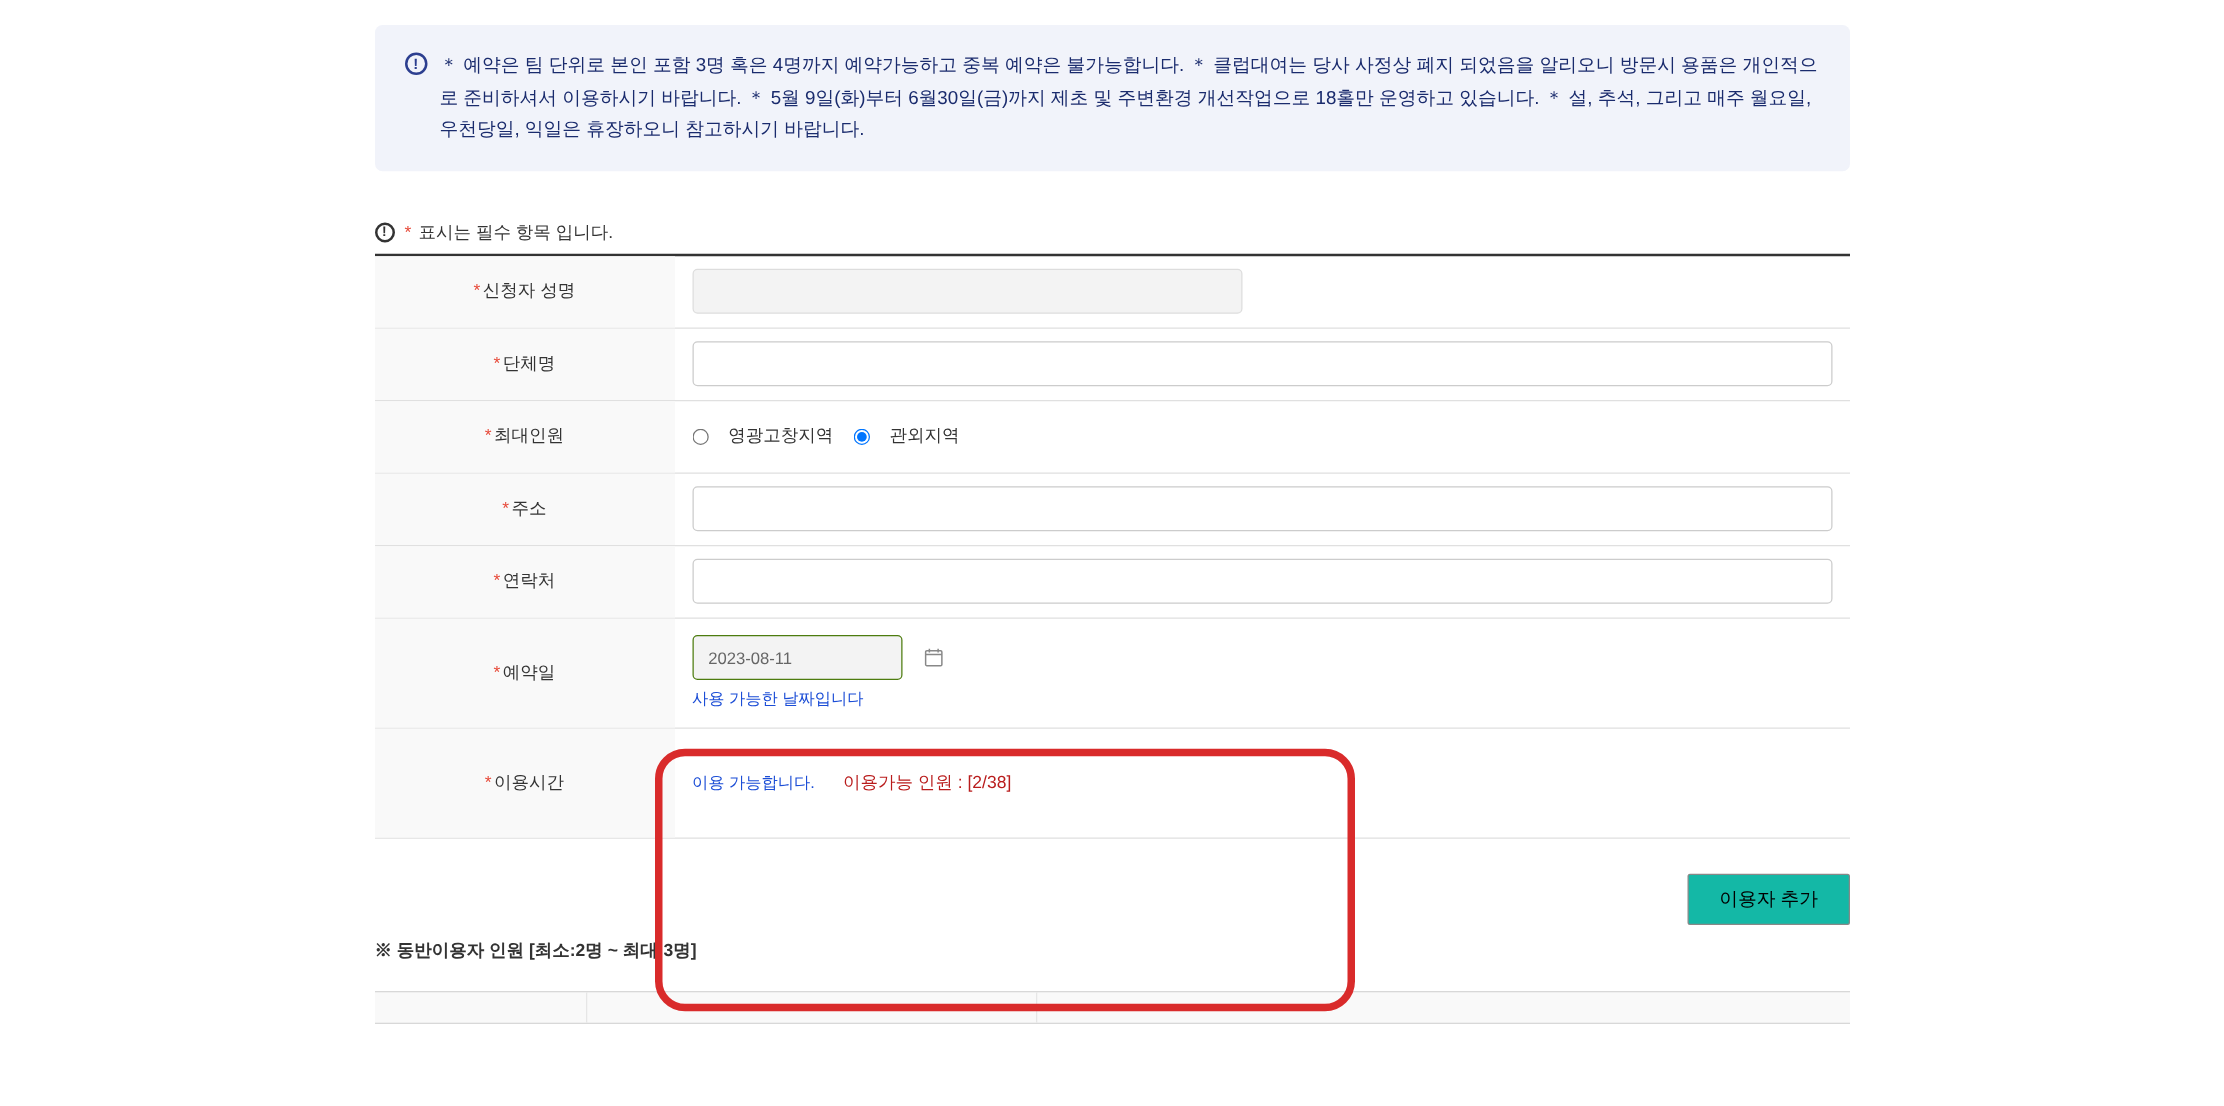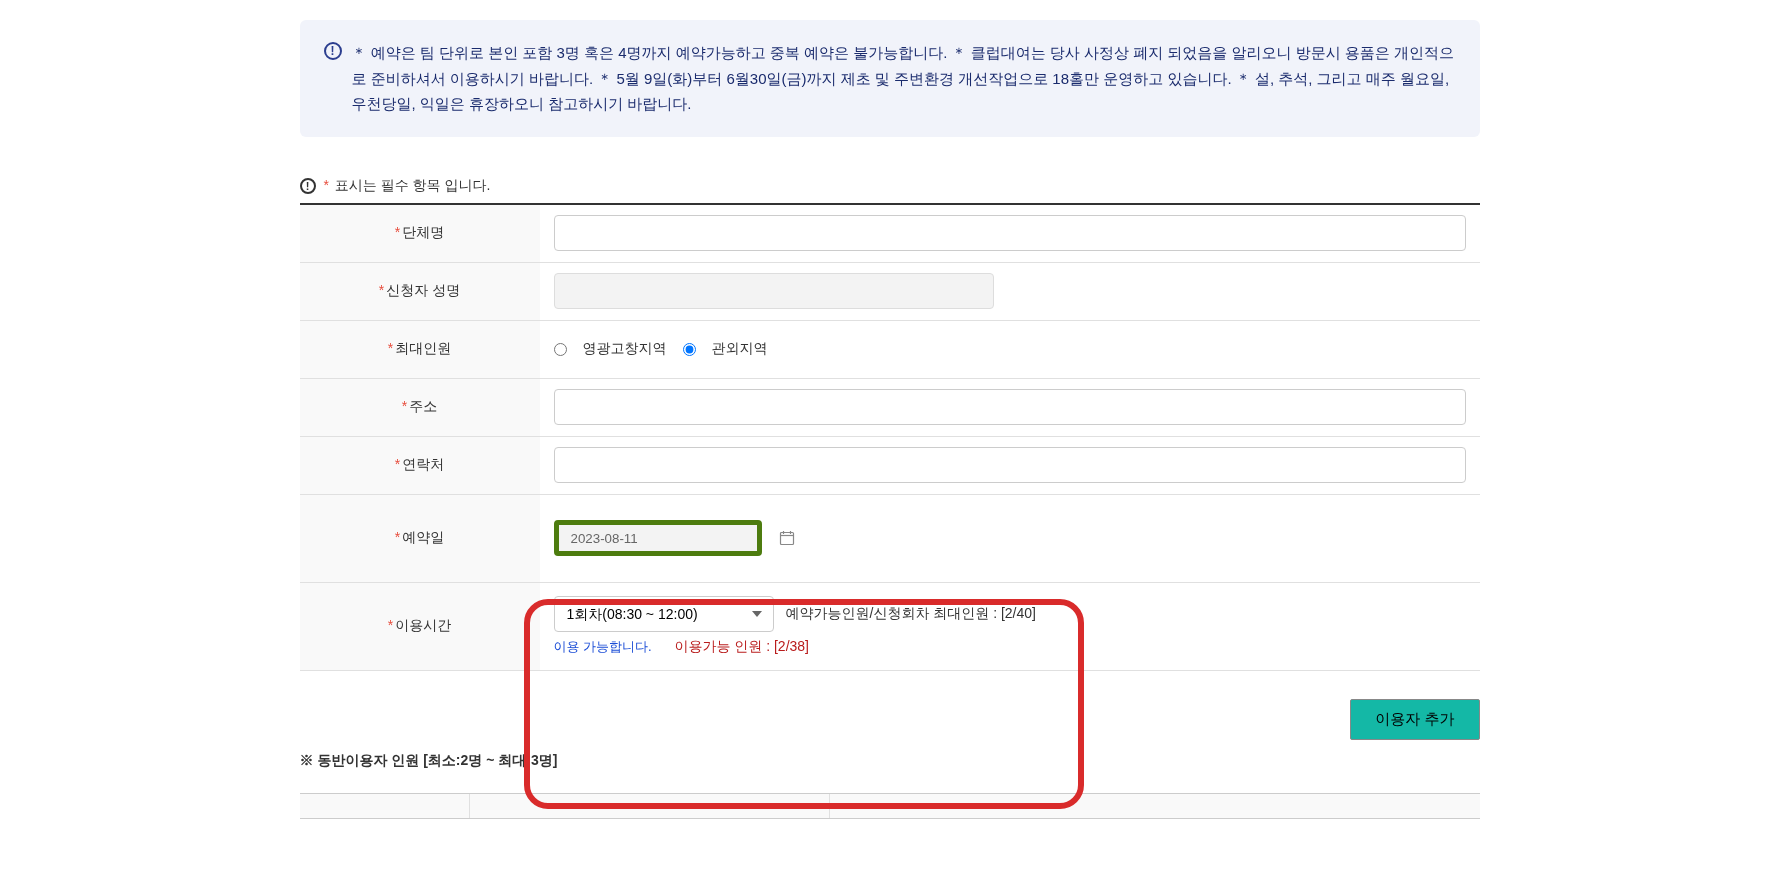--- a/index.html
+++ b/index.html
@@ -111,24 +111,24 @@
       background: #fff;
       border: 1px solid #ccc;
       border-radius: 4px;
       padding: 8px 12px;
       width: 100%;
       height: 36px;
       font-size: 14px;
     }
     .date-input {
       background: #f3f3f3;
-      border: 5px solid #4d7c0f;
+      border: 1px solid #4d7c0f;
       border-radius: 4px;
       padding: 8px 12px;
-      width: 208px;
+      width: 168px;
       height: 36px;
       color: #666;
     }
     .cal-icon {
       width: 18px;
       height: 18px;
       display: inline-flex;
       align-items: center;
       justify-content: center;
       color: #888;
@@ -251,33 +251,33 @@
       <span class="star">*</span>
       <span>표시는 필수 항목 입니다.</span>
     </span>
   </div>
 
   <div class="relative-wrap">
     <div class="form-table">
 
       <div class="form-row">
         <div class="form-label-cell">
+          <span><span class="star">*</span><span>신청자 성명</span></span>
+        </div>
+        <div class="form-value-cell">
+          <input type="text" class="readonly-input" readonly="" value="" style="">
+        </div>
+      </div>
+
+      <div class="form-row">
+        <div class="form-label-cell">
           <span><span class="star">*</span><span>단체명</span></span>
         </div>
         <div class="form-value-cell">
           <input type="text" class="text-input" value="" style="">
-        </div>
-      </div>
-
-      <div class="form-row">
-        <div class="form-label-cell">
-          <span><span class="star">*</span><span>신청자 성명</span></span>
-        </div>
-        <div class="form-value-cell">
-          <input type="text" class="readonly-input" readonly="" value="" style="">
         </div>
       </div>
 
       <div class="form-row">
         <div class="form-label-cell">
           <span><span class="star">*</span><span>최대인원</span></span>
         </div>
         <div class="form-value-cell">
           <div class="radio-group">
             <label class="radio-item">
@@ -320,38 +320,31 @@
               <input type="text" class="date-input" readonly="" value="2023-08-11" style="">
               <span class="cal-icon">
                 <svg width="16" height="16" viewBox="0 0 16 16" fill="none">
                   <rect x="1.5" y="2.5" width="13" height="12" rx="1" stroke="#888" stroke-width="1.2"></rect>
                   <line x1="1.5" y1="5.5" x2="14.5" y2="5.5" stroke="#888" stroke-width="1.2"></line>
                   <line x1="4.5" y1="1" x2="4.5" y2="4" stroke="#888" stroke-width="1.2"></line>
                   <line x1="11.5" y1="1" x2="11.5" y2="4" stroke="#888" stroke-width="1.2"></line>
                 </svg>
               </span>
             </div>
+            <div class="helper-blue">사용 가능한 날짜입니다</div>
           </div>
         </div>
       </div>
 
       <div class="form-row" style="min-height:88px;">
         <div class="form-label-cell">
           <span><span class="star">*</span><span>이용시간</span></span>
         </div>
         <div class="form-value-cell">
           <div class="form-value-stack">
-            <div class="inline-row">
-              <div class="select-wrap">
-                <select class="select-input">
-                  <option>1회차(08:30 ~ 12:00)</option>
-                </select>
-              </div>
-              <span class="helper-text">예약가능인원/신청회차 최대인원 : [2/40]</span>
-            </div>
             <div>
               <span class="helper-blue">이용 가능합니다.</span>
               &nbsp;
               <span class="helper-text" style="color:#b91c1c;margin-left:11px;">이용가능 인원 : [2/38]</span>
             </div>
           </div>
         </div>
       </div>
 
     </div>

